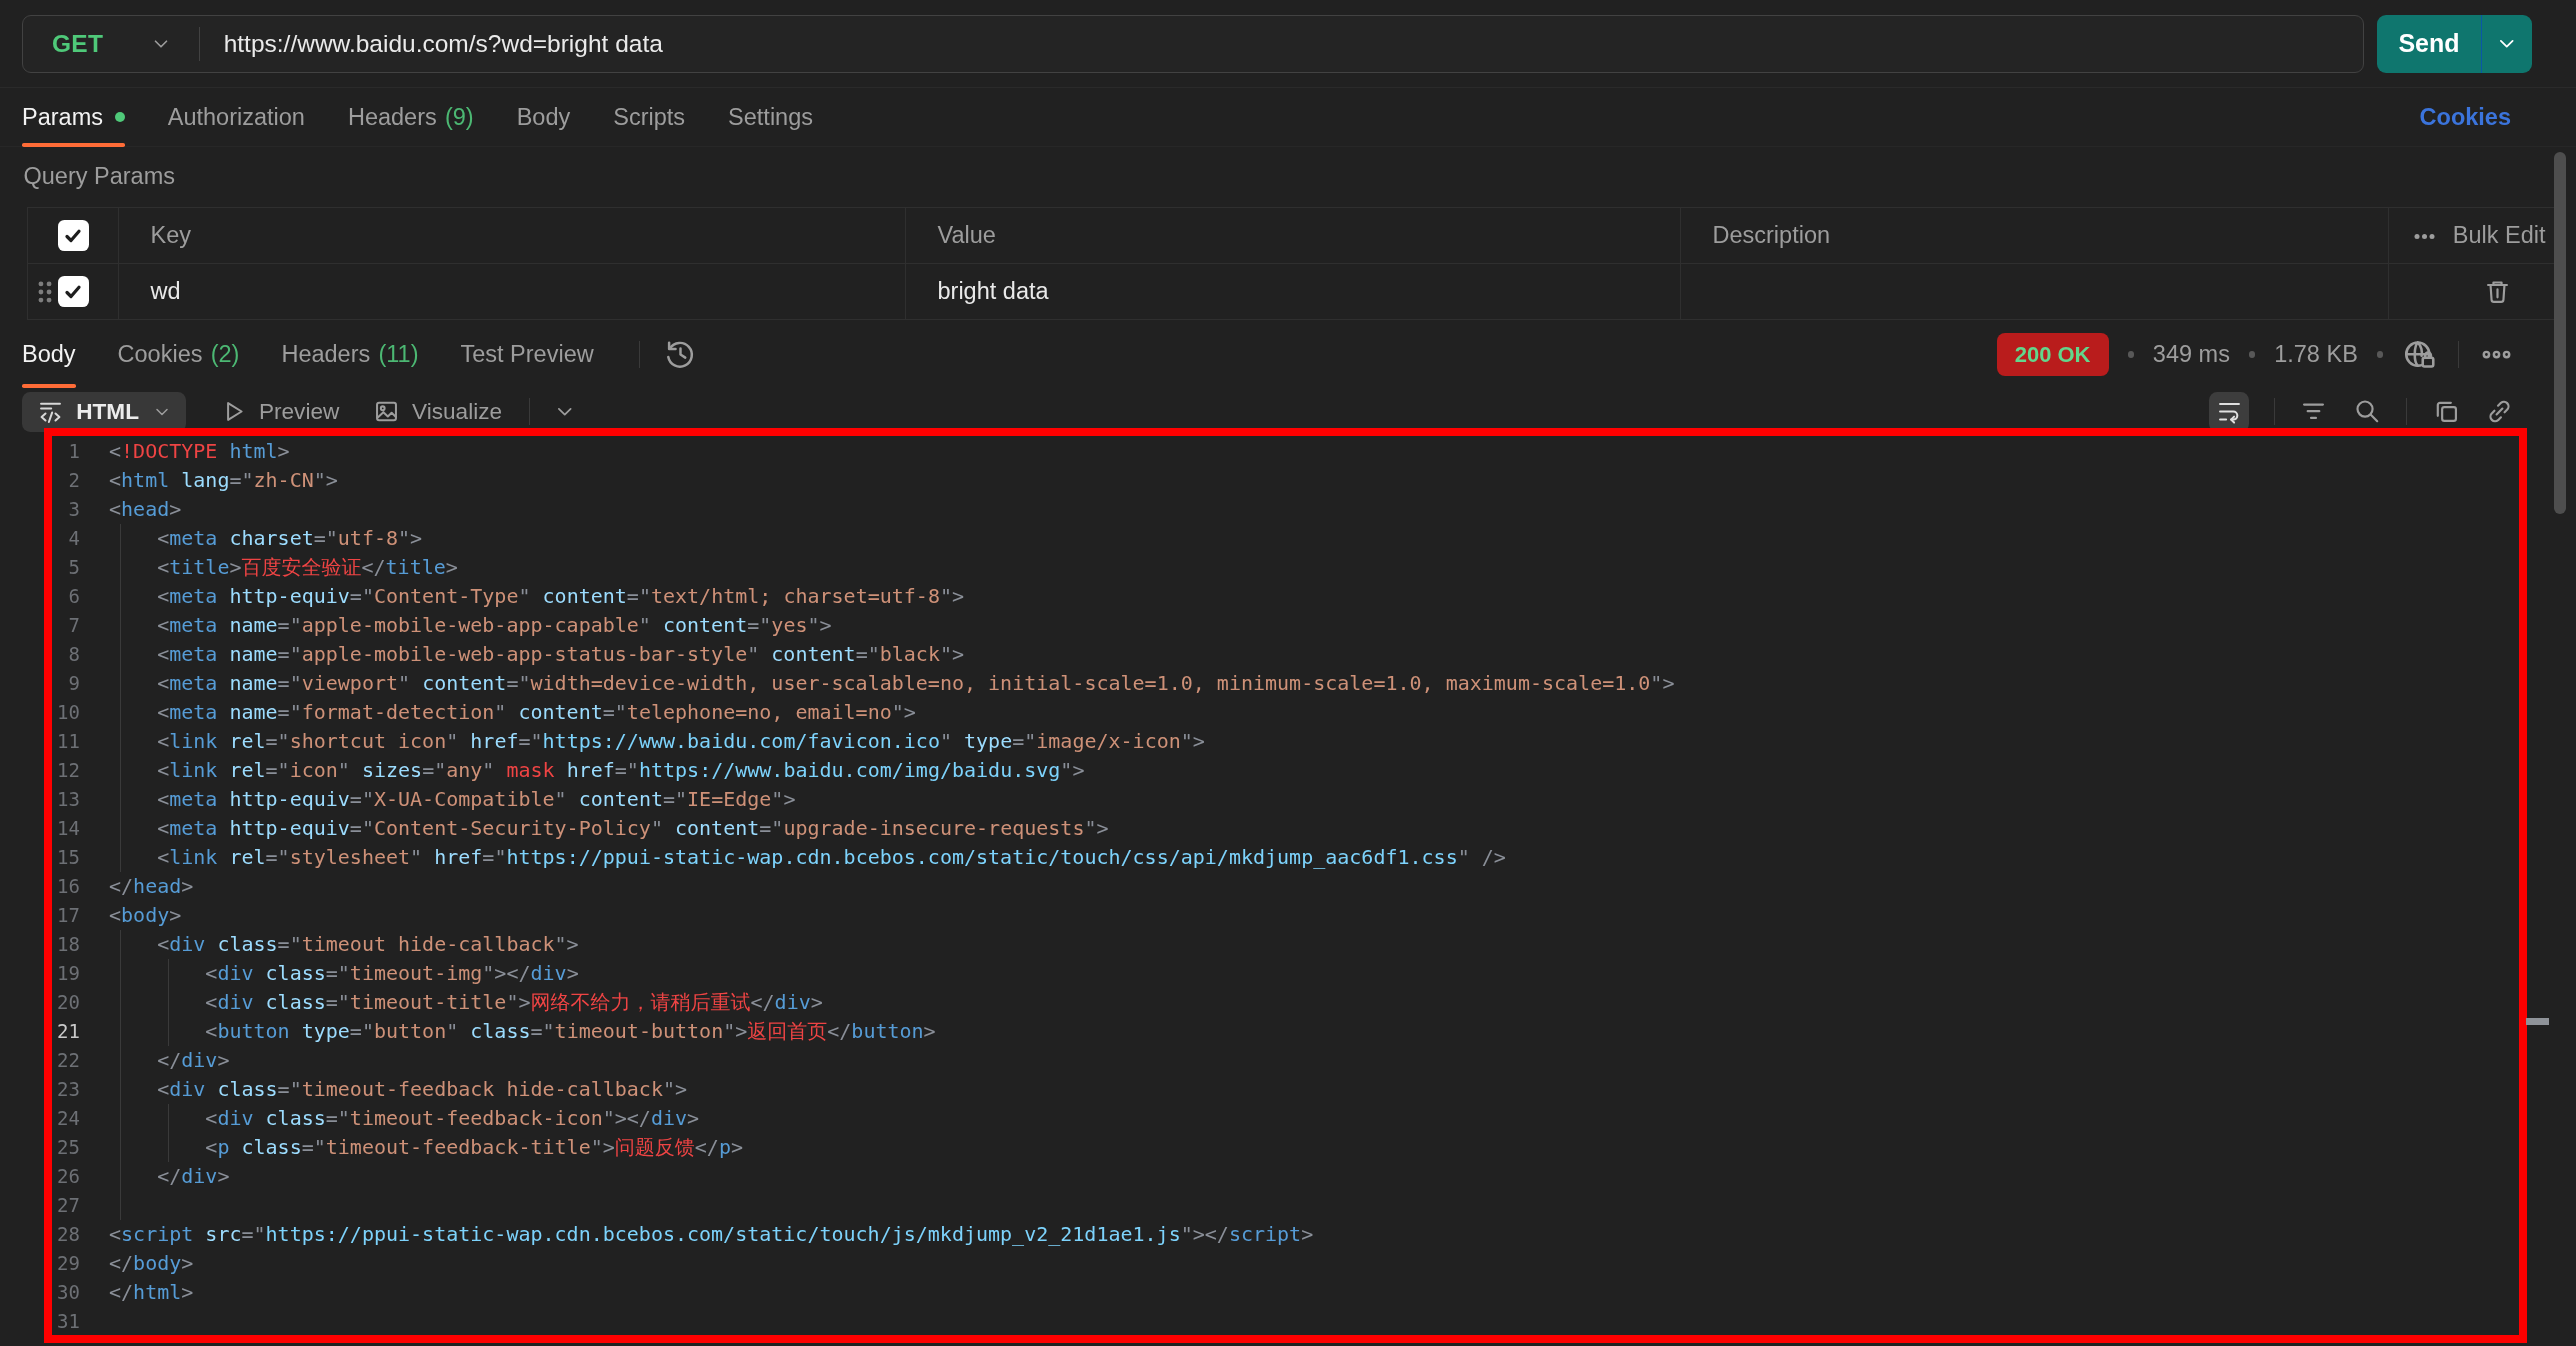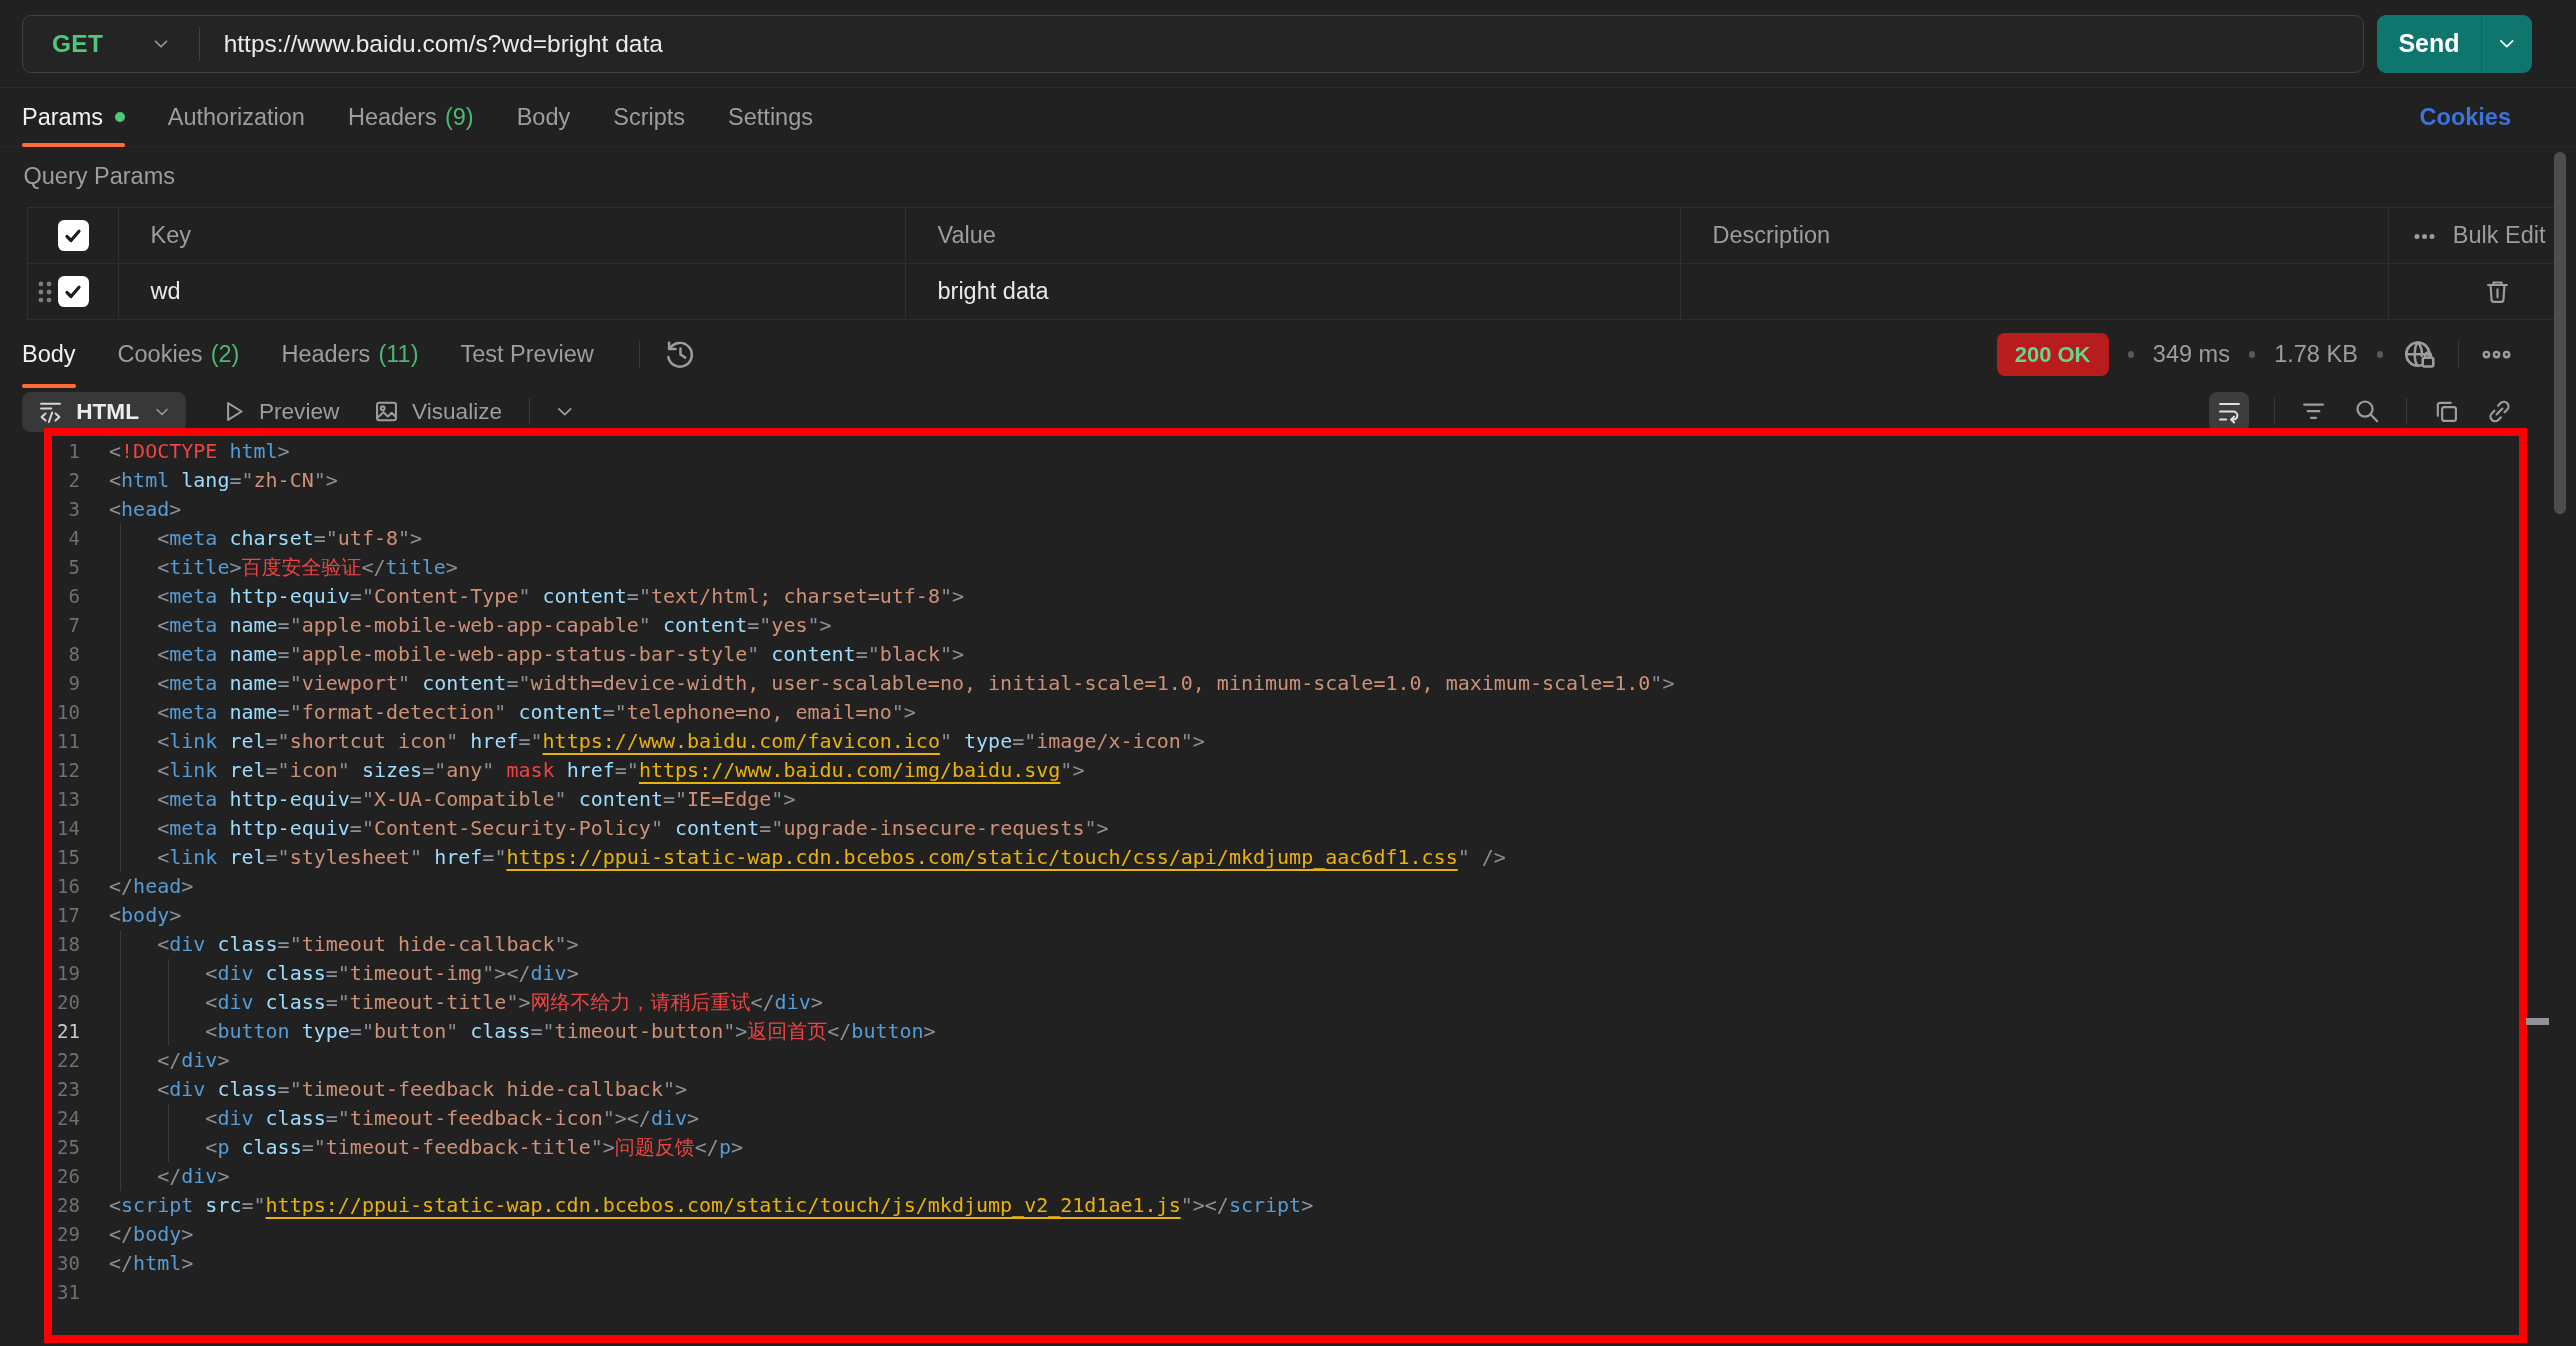--- a/index.html
+++ b/index.html
@@ -71,21 +71,21 @@
 
   
   .editor { position:absolute; left:0; top:437px; width:2576px; height:910px; font-family:"DejaVu Sans Mono",monospace; font-size:20px; }
   .cl { display:flex; height:29px; line-height:29px; position:relative; white-space:pre; }
   .ln { width:80px; flex:none; text-align:right; color:#6d7075; font-size:19px; }
   .ln.active { color:#c9c9c9; }
   .ct { padding-left:29px; }
   .ig { position:absolute; top:0; height:100%; width:0.9px; background:#3a3a3a; }
   .ig0 { left:120px; } .ig1 { left:168px; }
   .tk-t { color:#569cd6; } .tk-a { color:#9cdcfe; }
-  .tk-s { color:#ce9178; } .tk-u { color:#eab308; text-decoration:underline; text-underline-offset:4.5px;margin-top:24px; }
+  .tk-s { color:#ce9178; } .tk-u { color:#7dd3fc; text-underline-offset:4.5px;margin-top:24px; }
   .tk-p { color:#8a8f98; } .tk-x { color:#ef4444; }
 
   .red-box { position:absolute; left:44px; top:428px; width:2483px; height:915px; border:8.2px solid #ff0000; pointer-events:none; z-index:6; }
   .ov-tick { position:absolute; left:2526px; top:1018px; width:22.6px; height:7.2px; background:#8f9399; z-index:7; }
   .pg-thumb { position:absolute; left:2554px; top:152px; width:11.8px; height:362px; background:#4e4e4e; border-radius:6.3px; z-index:7; cursor:pointer; }
 </style>
 </head>
 <body>
 
 <div class="topbar">
@@ -329,20 +329,21 @@
     <div class="cl"><span class="ln">17</span><span class="ct"><span class="tk-p">&lt;</span><span class="tk-t">body</span><span class="tk-p">&gt;</span></span></div>
     <div class="cl"><span class="ln">18</span><i class="ig ig0"></i><span class="ct"><span class="tk-x">    </span><span class="tk-p">&lt;</span><span class="tk-t">div</span><span class="tk-x"> </span><span class="tk-a">class</span><span class="tk-p">="</span><span class="tk-s">timeout hide-callback</span><span class="tk-p">"&gt;</span></span></div>
     <div class="cl"><span class="ln">19</span><i class="ig ig0"></i><i class="ig ig1"></i><span class="ct"><span class="tk-x">        </span><span class="tk-p">&lt;</span><span class="tk-t">div</span><span class="tk-x"> </span><span class="tk-a">class</span><span class="tk-p">="</span><span class="tk-s">timeout-img</span><span class="tk-p">"&gt;</span><span class="tk-p">&lt;/</span><span class="tk-t">div</span><span class="tk-p">&gt;</span></span></div>
     <div class="cl"><span class="ln">20</span><i class="ig ig0"></i><i class="ig ig1"></i><span class="ct"><span class="tk-x">        </span><span class="tk-p">&lt;</span><span class="tk-t">div</span><span class="tk-x"> </span><span class="tk-a">class</span><span class="tk-p">="</span><span class="tk-s">timeout-title</span><span class="tk-p">"&gt;</span><span class="tk-x">网络不给力，请稍后重试</span><span class="tk-p">&lt;/</span><span class="tk-t">div</span><span class="tk-p">&gt;</span></span></div>
     <div class="cl"><span class="ln active">21</span><i class="ig ig0"></i><i class="ig ig1"></i><span class="ct"><span class="tk-x">        </span><span class="tk-p">&lt;</span><span class="tk-t">button</span><span class="tk-x"> </span><span class="tk-a">type</span><span class="tk-p">="</span><span class="tk-s">button</span><span class="tk-p">"</span><span class="tk-x"> </span><span class="tk-a">class</span><span class="tk-p">="</span><span class="tk-s">timeout-button</span><span class="tk-p">"&gt;</span><span class="tk-x">返回首页</span><span class="tk-p">&lt;/</span><span class="tk-t">button</span><span class="tk-p">&gt;</span></span></div>
     <div class="cl"><span class="ln">22</span><i class="ig ig0"></i><span class="ct"><span class="tk-x">    </span><span class="tk-p">&lt;/</span><span class="tk-t">div</span><span class="tk-p">&gt;</span></span></div>
     <div class="cl"><span class="ln">23</span><i class="ig ig0"></i><span class="ct"><span class="tk-x">    </span><span class="tk-p">&lt;</span><span class="tk-t">div</span><span class="tk-x"> </span><span class="tk-a">class</span><span class="tk-p">="</span><span class="tk-s">timeout-feedback hide-callback</span><span class="tk-p">"&gt;</span></span></div>
     <div class="cl"><span class="ln">24</span><i class="ig ig0"></i><i class="ig ig1"></i><span class="ct"><span class="tk-x">        </span><span class="tk-p">&lt;</span><span class="tk-t">div</span><span class="tk-x"> </span><span class="tk-a">class</span><span class="tk-p">="</span><span class="tk-s">timeout-feedback-icon</span><span class="tk-p">"&gt;</span><span class="tk-p">&lt;/</span><span class="tk-t">div</span><span class="tk-p">&gt;</span></span></div>
     <div class="cl"><span class="ln">25</span><i class="ig ig0"></i><i class="ig ig1"></i><span class="ct"><span class="tk-x">        </span><span class="tk-p">&lt;</span><span class="tk-t">p</span><span class="tk-x"> </span><span class="tk-a">class</span><span class="tk-p">="</span><span class="tk-s">timeout-feedback-title</span><span class="tk-p">"&gt;</span><span class="tk-x">问题反馈</span><span class="tk-p">&lt;/</span><span class="tk-t">p</span><span class="tk-p">&gt;</span></span></div>
     <div class="cl"><span class="ln">26</span><i class="ig ig0"></i><span class="ct"><span class="tk-x">    </span><span class="tk-p">&lt;/</span><span class="tk-t">div</span><span class="tk-p">&gt;</span></span></div>
+    <div class="cl"><span class="ln">27</span><i class="ig ig0"></i><span class="ct"></span></div>
     <div class="cl"><span class="ln">28</span><span class="ct"><span class="tk-p">&lt;</span><span class="tk-t">script</span><span class="tk-x"> </span><span class="tk-a">src</span><span class="tk-p">="</span><span class="tk-u">https://ppui-static-wap.cdn.bcebos.com/static/touch/js/mkdjump_v2_21d1ae1.js</span><span class="tk-p">"&gt;</span><span class="tk-p">&lt;/</span><span class="tk-t">script</span><span class="tk-p">&gt;</span></span></div>
     <div class="cl"><span class="ln">29</span><span class="ct"><span class="tk-p">&lt;/</span><span class="tk-t">body</span><span class="tk-p">&gt;</span></span></div>
     <div class="cl"><span class="ln">30</span><span class="ct"><span class="tk-p">&lt;/</span><span class="tk-t">html</span><span class="tk-p">&gt;</span></span></div>
     <div class="cl"><span class="ln">31</span><span class="ct"></span></div>
   </div>
 
 <div class="red-box"></div>
 <div class="ov-tick"></div>
 <div class="pg-thumb"></div>
 

